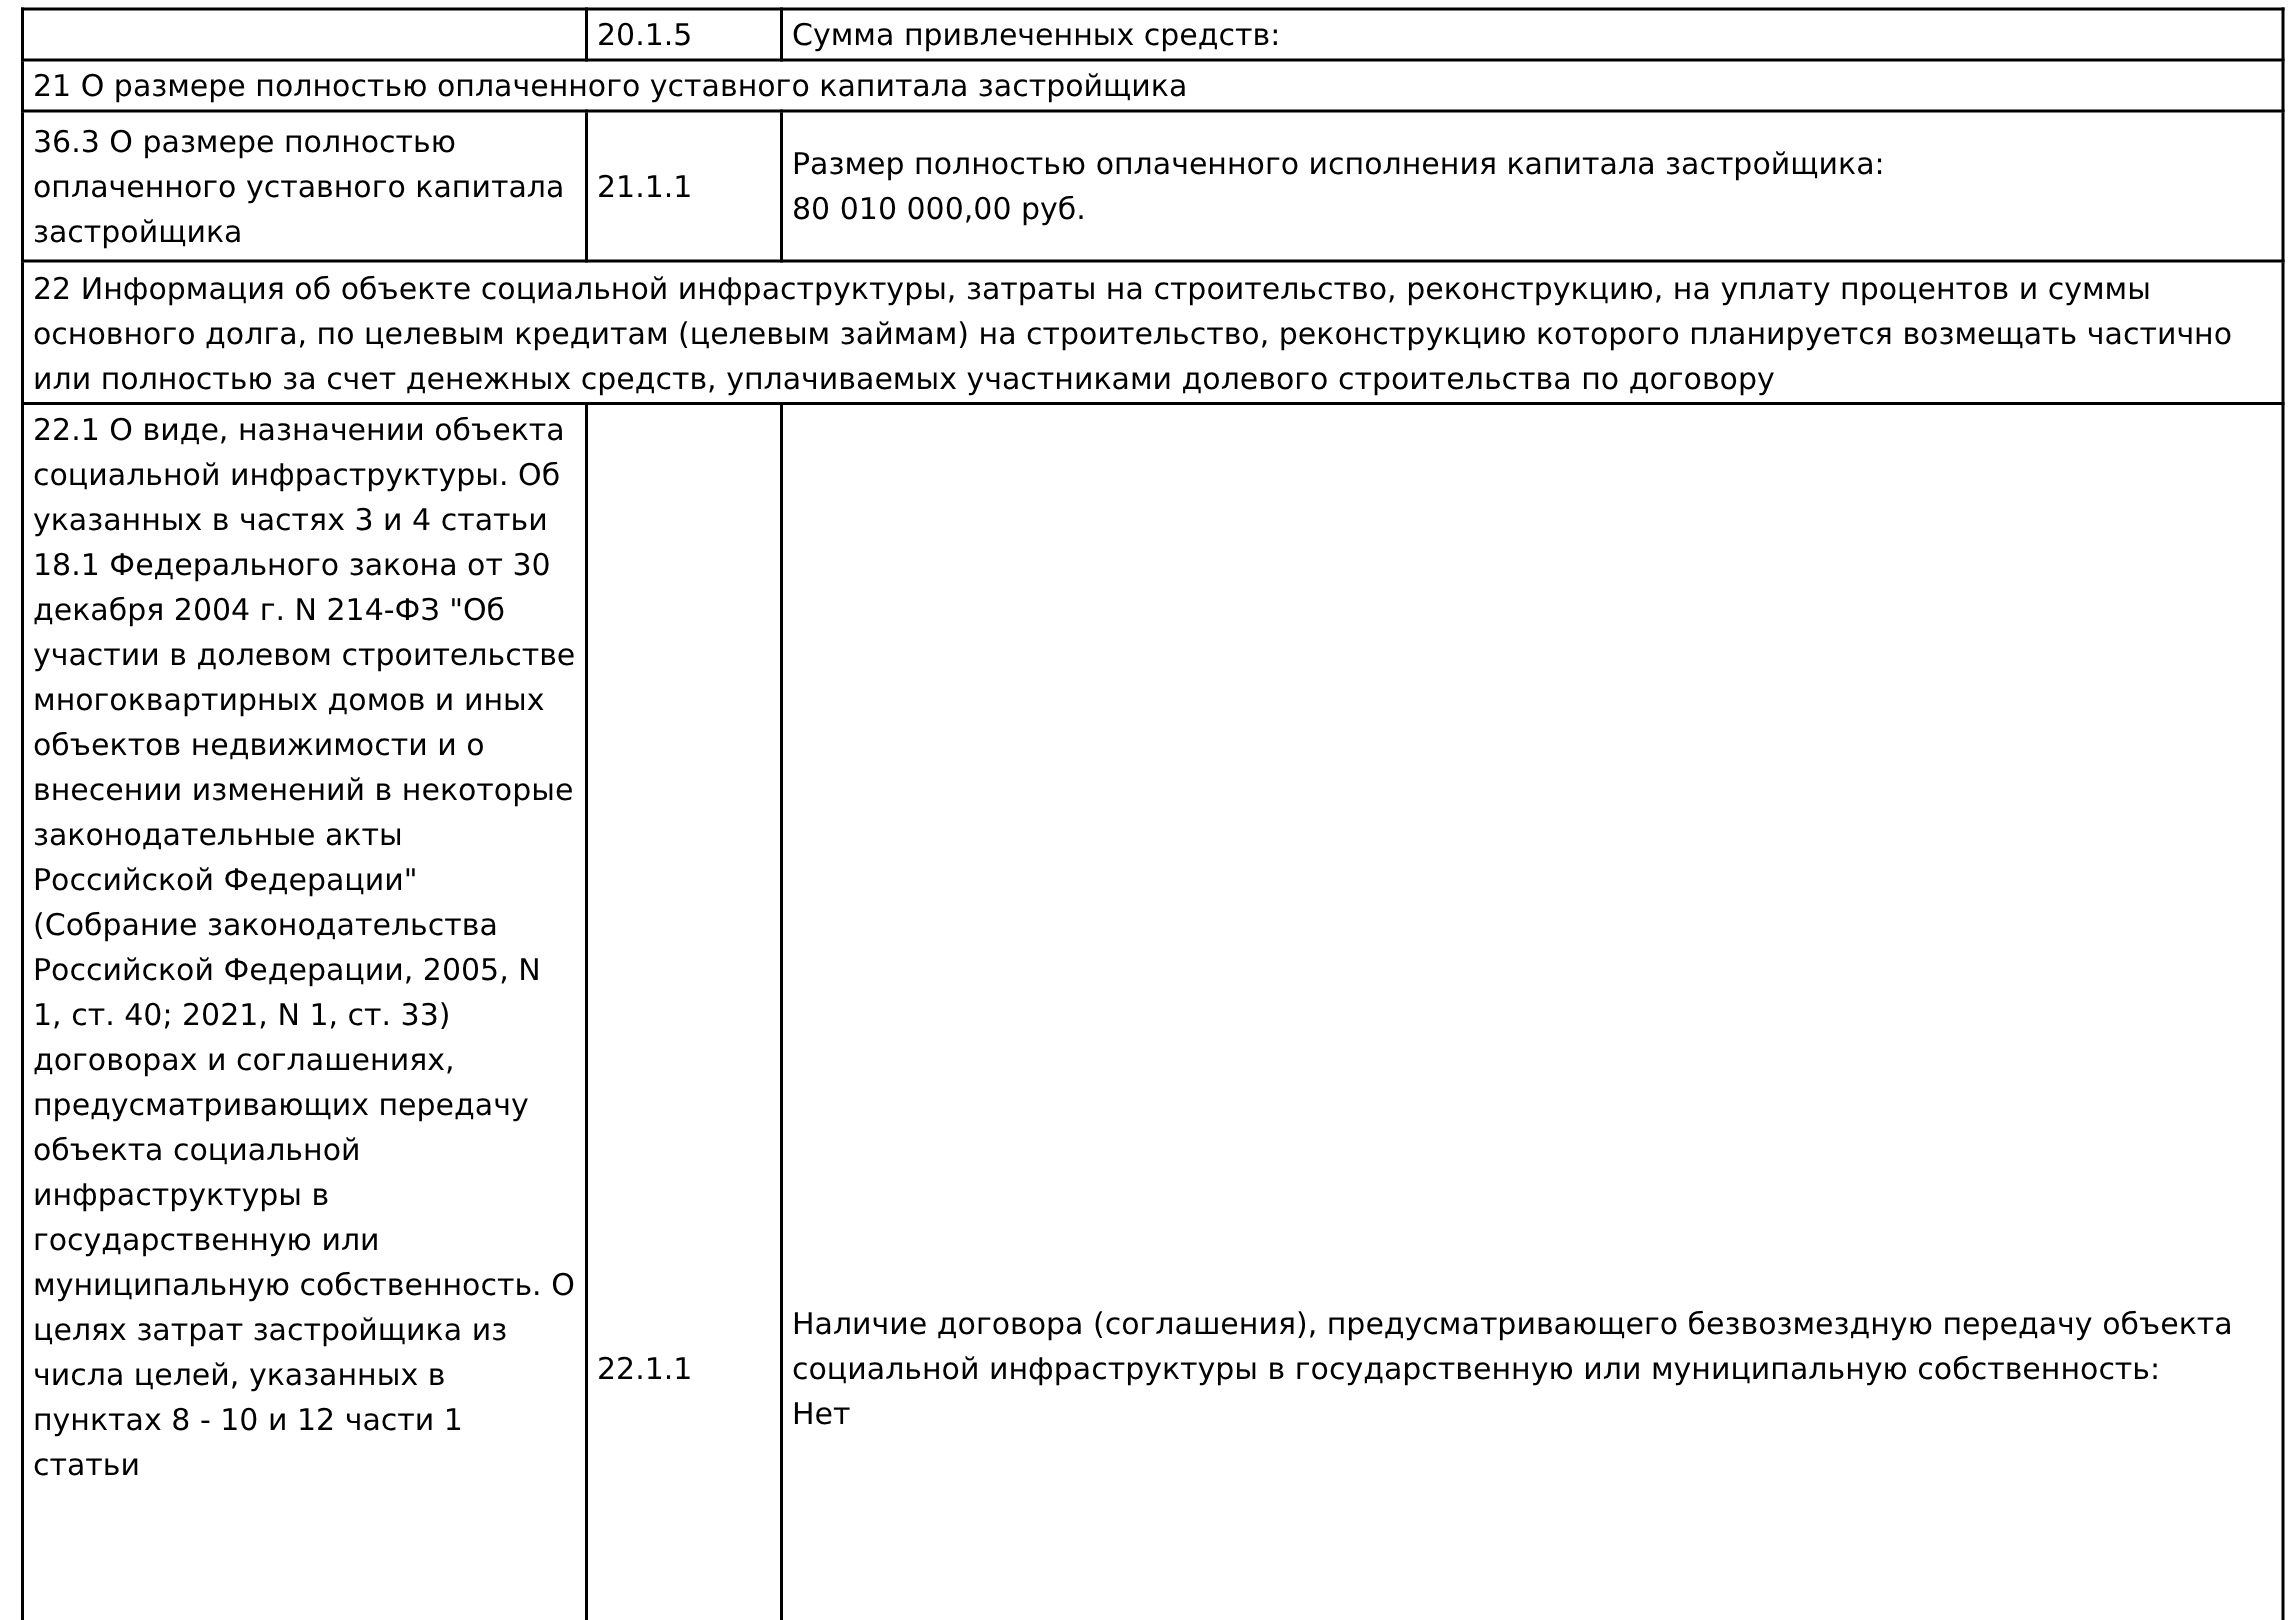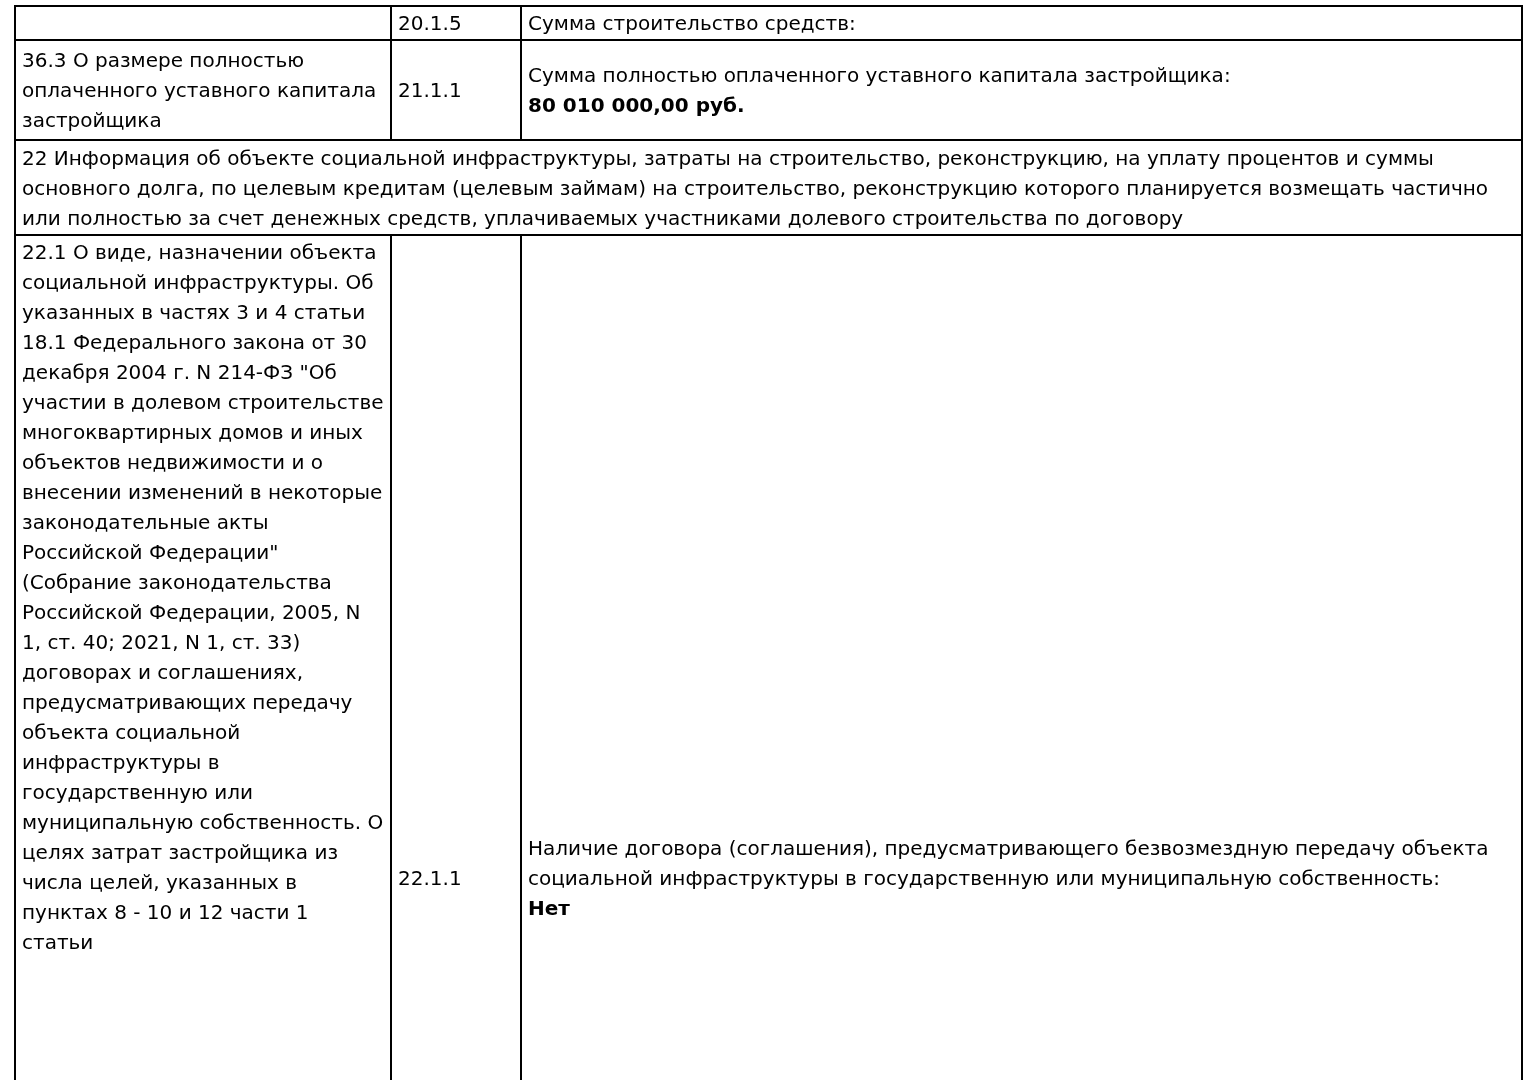--- a/index.html
+++ b/index.html
@@ -34,49 +34,52 @@
   }
   td.section { padding: 1px 6px; }
   tr.r0 td { height: 29px; border-radius: 16px; }
   tr.r1 td { height: 33px; }
   tr.r2 td { height: 61px; }
   tr.r3 td { height: 30px; }
   tr.r4 td { height: 96px; }
   tr.r5 td { height: 91px; margin-left: 48px; }
   tr.r6 td { height: 1282px; }
   tr.r6 td.left { vertical-align: top; }
-  .val { font-weight: bold; }
+  .val { font-weight: normal; }
 </style>
 </head>
 <body>
 
 <table class="decl">
   <colgroup>
       <col class="c1">
       <col class="c2">
       <col class="c3">
     </colgroup>
 
   <tbody>
       <tr class="r0">
     <td class="left"></td>
     <td class="num">20.1.5</td>
     <td class="right">
-      <div>Сумма строительство средств:</div>
+      <div>Сумма привлеченных средств:</div>
     </td>
   </tr>
 
 
 
+  <tr class="r3">
+    <td class="section" colspan="3">21 О размере полностью оплаченного уставного капитала застройщика</td>
+  </tr>
 
   <tr class="r4">
     <td class="left">36.3 О размере полностью оплаченного уставного капитала застройщика</td>
     <td class="num">21.1.1</td>
     <td class="right">
-      <div>Сумма полностью оплаченного уставного капитала застройщика:</div>
+      <div>Размер полностью оплаченного исполнения капитала застройщика:</div>
       <div class="val">80 010 000,00 руб.</div>
     </td>
   </tr>
 
   <tr class="r5">
     <td class="section" colspan="3">22 Информация об объекте социальной инфраструктуры, затраты на строительство, реконструкцию, на уплату процентов и суммы основного долга, по целевым кредитам (целевым займам) на строительство, реконструкцию которого планируется возмещать частично или полностью за счет денежных средств, уплачиваемых участниками долевого строительства по договору</td>
   </tr>
 
   <tr class="r6">
     <td class="left">22.1 О виде, назначении объекта социальной инфраструктуры. Об указанных в частях 3 и 4 статьи 18.1 Федерального закона от 30 декабря 2004 г. N 214-ФЗ "Об участии в долевом строительстве многоквартирных домов и иных объектов недвижимости и о внесении изменений в некоторые законодательные акты Российской Федерации" (Собрание законодательства Российской Федерации, 2005, N 1, ст. 40; 2021, N 1, ст. 33) договорах и соглашениях, предусматривающих передачу объекта социальной инфраструктуры в государственную или муниципальную собственность. О целях затрат застройщика из числа целей, указанных в пунктах 8 - 10 и 12 части 1 статьи</td>

